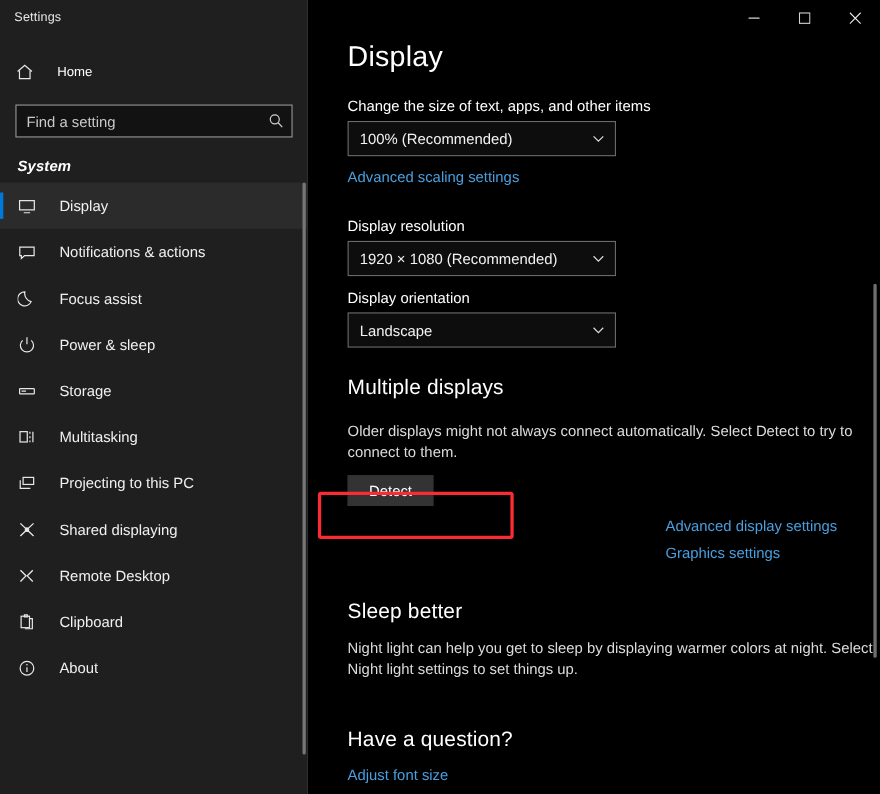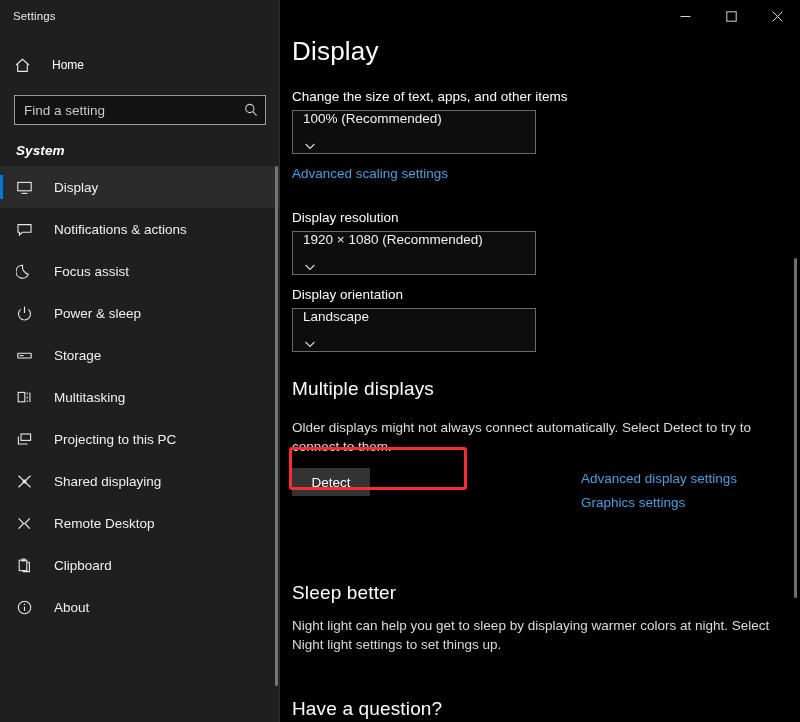--- a/index.html
+++ b/index.html
@@ -7,20 +7,21 @@
     width: 800px; height: 722px;
     background: #000000;
     font-family: "Liberation Sans", "DejaVu Sans", sans-serif;
     overflow: hidden;
   }
   #app {
     position: relative;
     width: 800px; height: 722px;
     display: flex;
     background: #000000;
+    gap: 24px;
   }
 
   
   #sidebar {
     position: relative;
     width: 280px;
     height: 722px;
     background: #1f1f1f;
     flex: 0 0 280px;
     overflow: hidden;
@@ -153,28 +154,27 @@
     margin-bottom: 22px;
   }
   .field-label {
     font-size: 13.5px;
     color: #ffffff;
     margin-bottom: 6px;
   }
   .combo {
     position: relative;
     width: 244px;
-    height: 44px;
+    height: 32px;
     background: #0d0d0d;
     border: 1px solid #6a6a6a;
     display: flex;
-    align-items: flex-start;
+    align-items: center;
     padding: 0 8px 0 10px;
     cursor: default;
-    flex-direction: column;
   }
   .combo-value {
     flex: 1;
     font-size: 13.5px;
     color: #f2f2f2;
     white-space: nowrap;
   }
   .combo-chevron { width: 14px; height: 14px; flex: 0 0 14px; }
   .link {
     font-size: 13.5px;

